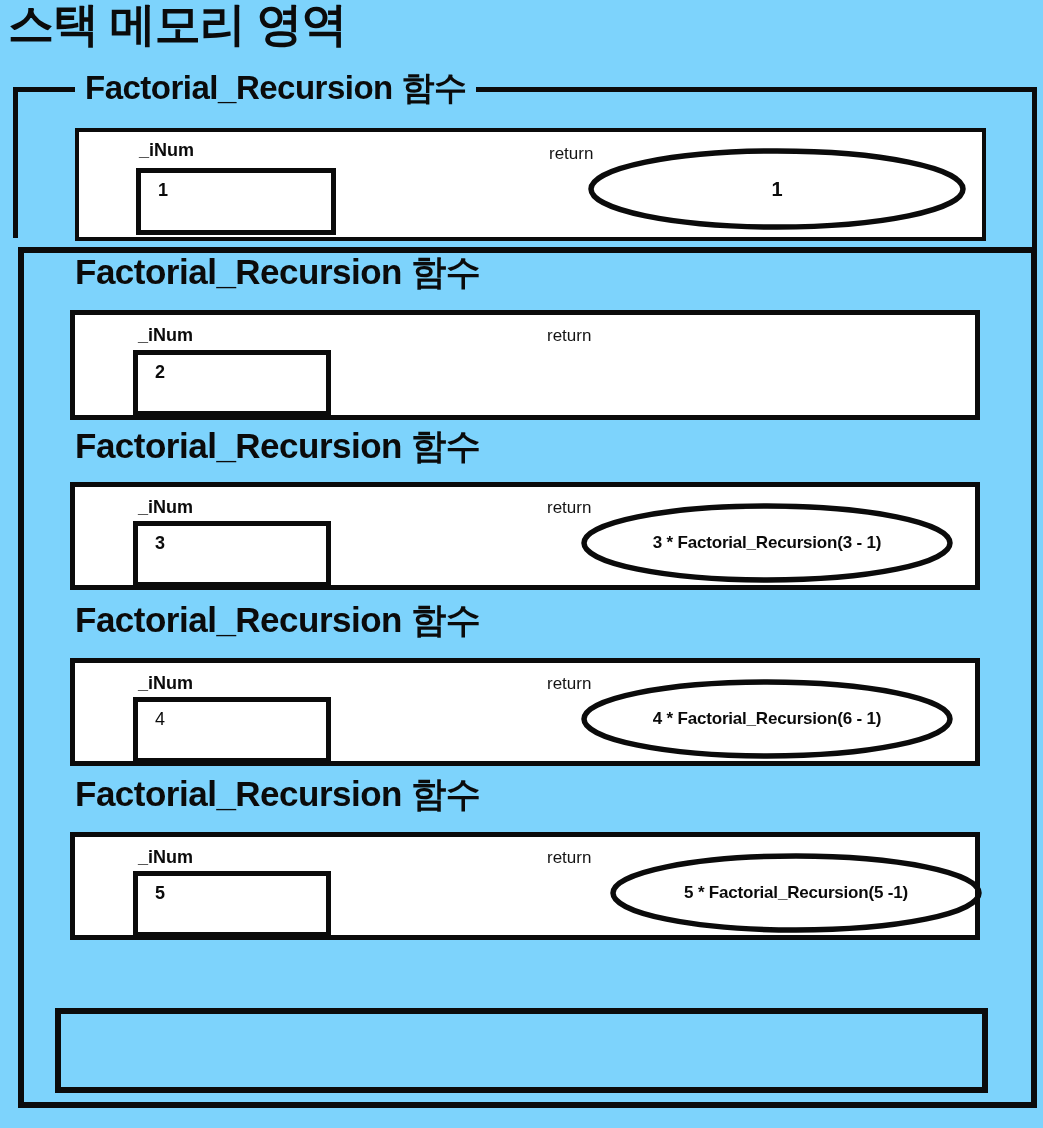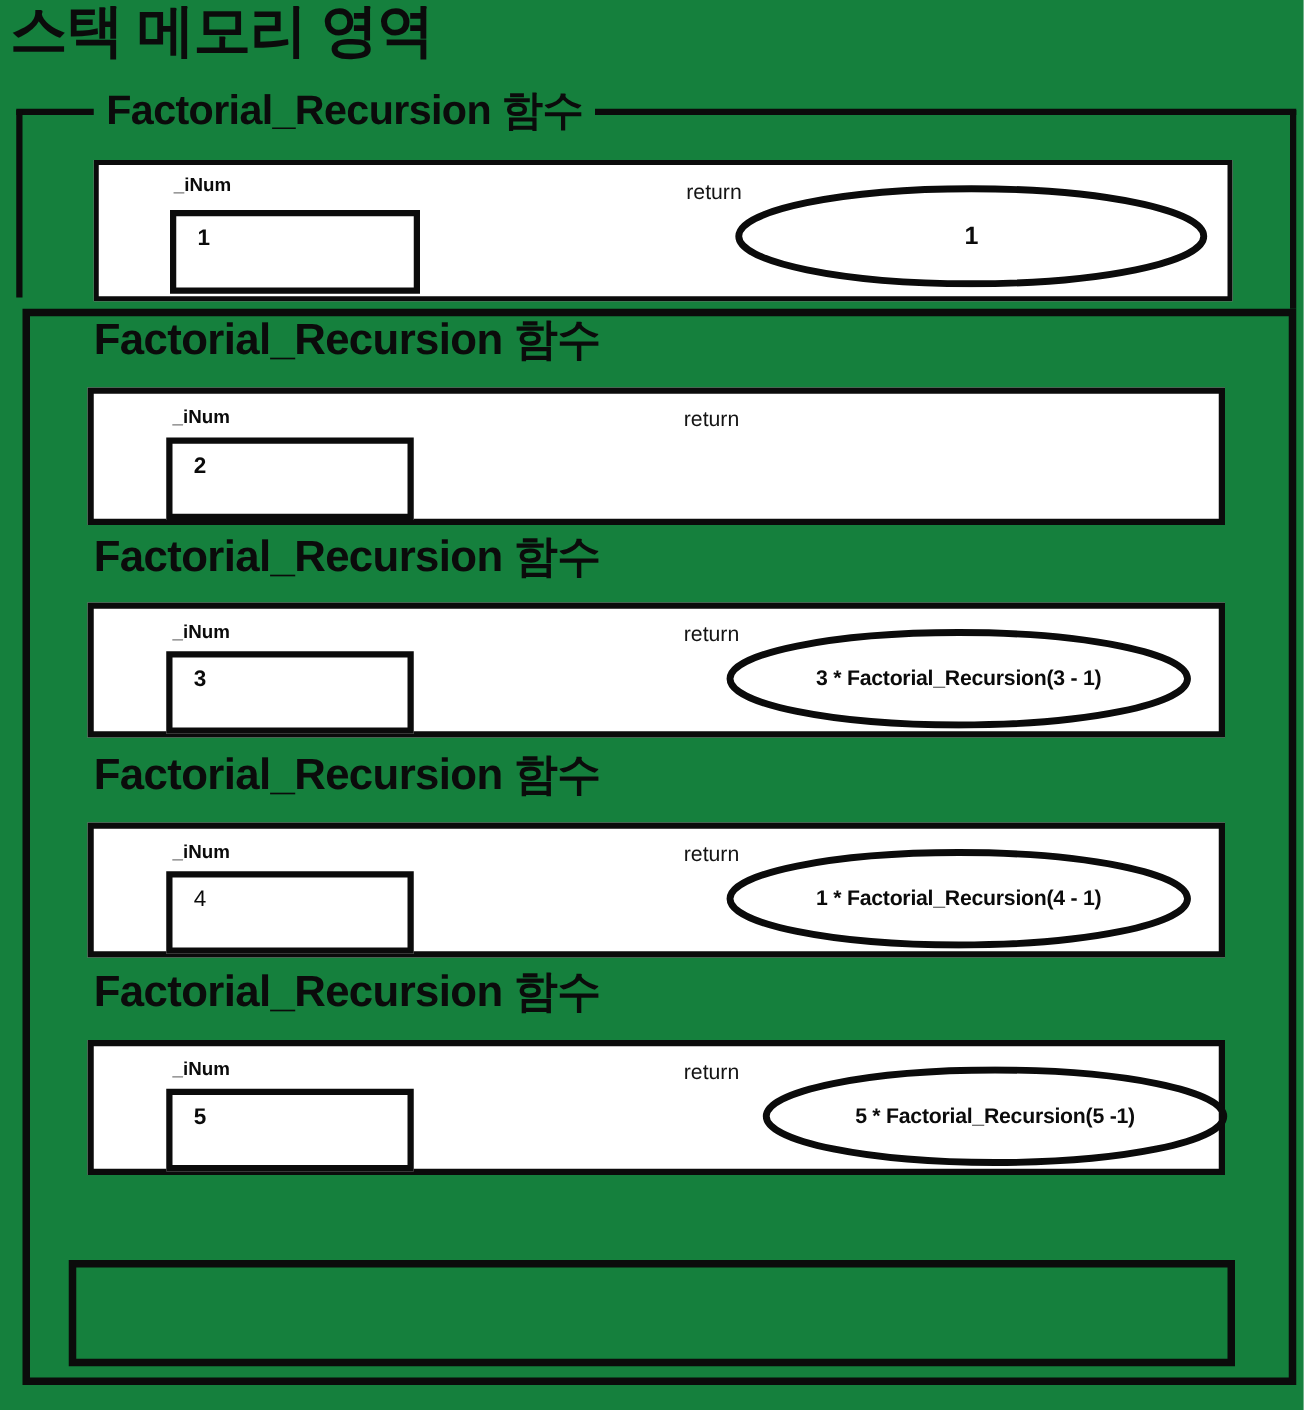--- a/index.html
+++ b/index.html
@@ -1,19 +1,19 @@
 <!DOCTYPE html>
 <html><head>
 <meta charset="utf-8">
 <style>
   html,body{margin:0;padding:0;background:#fff;}
   .canvas{
     position:relative;
     width:1043px;height:1128px;
-    background:#15803d;color:#0b0b0b;
+    background:#7dd3fc;color:#0b0b0b;
     font-family:"Liberation Sans","DejaVu Sans",sans-serif;
     overflow:hidden;
     text-decoration:underline;
   }
   .abs{position:absolute;}
   
   .page-title{
     left:8px;top:-4px;
     font-size:46px;font-weight:800;letter-spacing:-1px;
     line-height:1.25;color:#0b0b0b;
@@ -29,21 +29,21 @@
   .legend-label{
     font-size:33px;font-weight:800;line-height:48px;
     margin:0 10px;white-space:nowrap;letter-spacing:-0.5px;
   }
   .vline{width:5px;background:#0b0b0b;}
   
   .frame-body{
     border:4px solid #0b0b0b;background:#fff;
   }
   .frame-body.thick{border-width:5px;}
-  .inum-label{font-size:15px;font-weight:700;letter-spacing:0;}
+  .inum-label{font-size:18px;font-weight:700;letter-spacing:0;}
   .return-label{font-size:17px;font-weight:400;color:#141414;}
   .inum-box{
     position:absolute;border:5px solid #0b0b0b;background:#fff;
   }
   .inum-value{
     position:absolute;left:17px;top:7px;
     font-size:18px;font-weight:700;
   }
   .inum-value.reg{font-weight:400;}
   .ellipse-wrap{position:absolute;}
@@ -127,21 +127,21 @@
   <div class="abs frame-body thick" style="left:70px;top:658px;width:900px;height:98px;">
     <div class="abs inum-label" style="left:63px;top:10px;">_iNum</div>
     <div class="inum-box" style="left:58px;top:34px;width:188px;height:56px;">
       <div class="inum-value reg">4</div>
     </div>
     <div class="abs return-label" style="left:472px;top:11px;">return</div>
     <div class="ellipse-wrap" style="left:505px;top:16px;width:374px;height:80px;">
       <svg width="374" height="80" viewBox="0 0 374 80">
         <ellipse cx="187" cy="40" rx="183" ry="37" fill="none" stroke="#0b0b0b" stroke-width="5.5"></ellipse>
       </svg>
-      <div class="ellipse-text">1 * Factorial_Recursion(4 - 1)</div>
+      <div class="ellipse-text">4 * Factorial_Recursion(6 - 1)</div>
     </div>
   </div>
 
   <div class="abs stack-heading" style="left:75px;top:770px;">Factorial_Recursion 함수</div>
   <div class="abs frame-body thick" style="left:70px;top:832px;width:900px;height:98px;">
     <div class="abs inum-label" style="left:63px;top:10px;">_iNum</div>
     <div class="inum-box" style="left:58px;top:34px;width:188px;height:56px;">
       <div class="inum-value">5</div>
     </div>
     <div class="abs return-label" style="left:472px;top:11px;">return</div>

